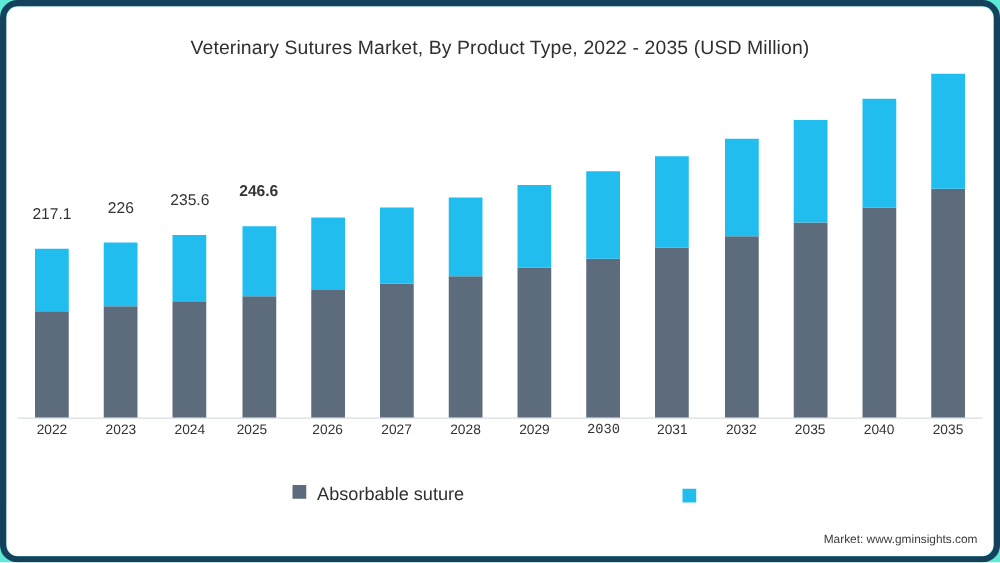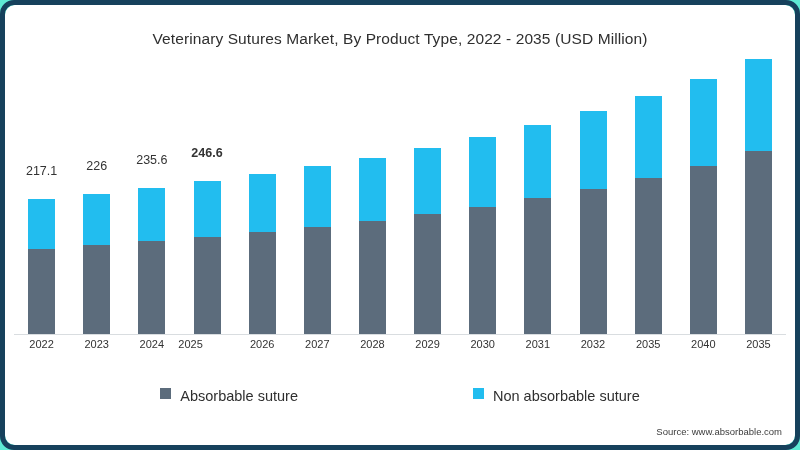--- a/index.html
+++ b/index.html
@@ -221,40 +221,39 @@
       <div class="bar-group" style="left: 730.929px; width: 27px; height: 274.551px;">
         <div class="seg seg-bottom" style="height: 182.724px; background: rgb(92, 108, 124);"></div>
         <div class="seg seg-top" style="height: 91.8273px; bottom: 182.724px; background: rgb(34, 189, 239);"></div>
       </div>
     </div>
 
   <div class="xaxis" id="xaxis">
       <div class="xtick" style="left: 0px; width: 55.1429px;">2022</div>
       <div class="xtick" style="left: 55.1429px; width: 55.1429px;">2023</div>
       <div class="xtick" style="left: 110.286px; width: 55.1429px;">2024</div>
-      <div class="xtick" style="left: 149px; width: 55.1429px;">2025</div>
+      <div class="xtick" style="left: 160px; width: 55.1429px;">2025</div>
       <div class="xtick" style="left: 220.571px; width: 55.1429px;">2026</div>
       <div class="xtick" style="left: 275.714px; width: 55.1429px; text-align: center;">2027</div>
       <div class="xtick" style="left: 330.857px; width: 55.1429px;">2028</div>
       <div class="xtick" style="left: 386px; width: 55.1429px;">2029</div>
-      <div class="xtick" style="left: 441.143px; width: 55.1429px;">2030</div>
+      <div class="xtick" style="left: 441.143px; width: 55.1429px; font-family: Liberation Mono, monospace;">2030</div>
       <div class="xtick" style="left: 496.286px; width: 55.1429px;">2031</div>
       <div class="xtick" style="left: 551.429px; width: 55.1429px;">2032</div>
       <div class="xtick" style="left: 606.571px; width: 55.1429px;">2035</div>
       <div class="xtick" style="left: 661.714px; width: 55.1429px;">2040</div>
       <div class="xtick" style="left: 716.857px; width: 55.1429px;">2035</div>
     </div>
 
   <div class="legend">
     <div class="legend-item first">
       <span class="legend-swatch" id="sw0" style="background: rgb(92, 108, 124);"></span>
       <span class="legend-label">Absorbable suture</span>
     </div>
     <div class="legend-item">
       <span class="legend-swatch" id="sw1" style="background: rgb(34, 189, 239);"></span>
-      <span class="legend-label">Non absorbable suture</span>
     </div>
   </div>
 
-  <div class="source">Source: www.absorbable.com</div>
+  <div class="source">Market: www.gminsights.com</div>
 
   <div class="frame"></div>
 </div>
 
 </body></html>

